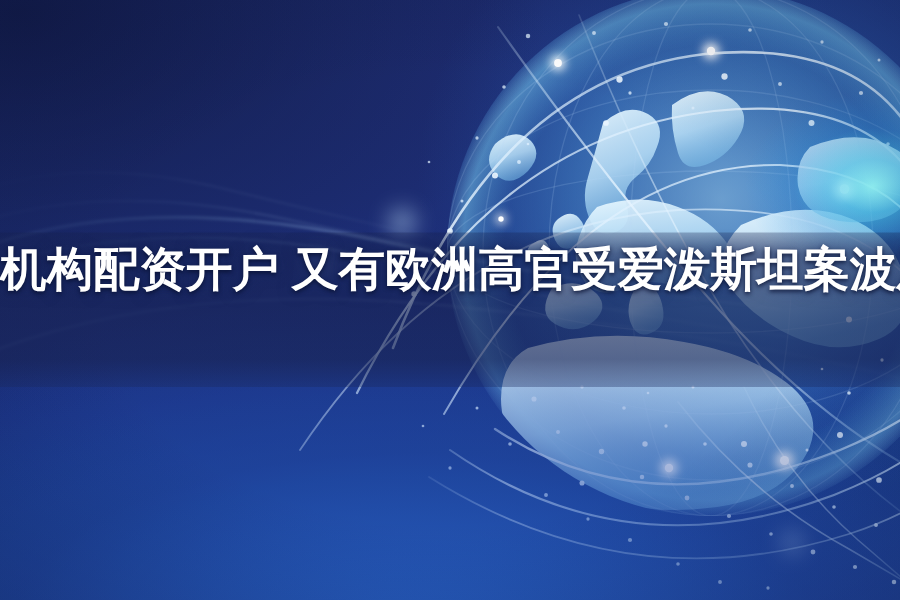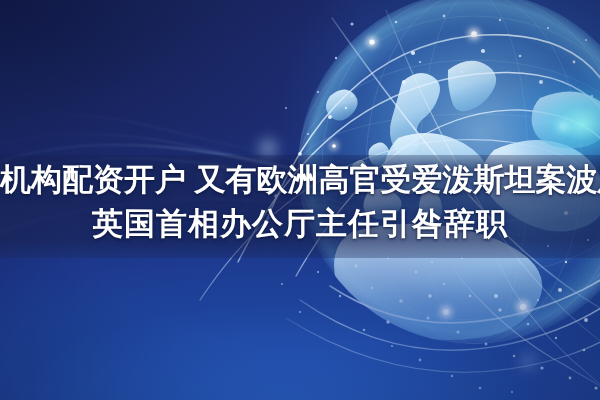--- a/index.html
+++ b/index.html
@@ -308,16 +308,15 @@
 
   <div class="layer" id="cyan-flare"></div>
   <div class="layer" id="topleft-dark"></div>
   <div class="layer" id="bottom-glow"></div>
   <div class="layer" id="vignette"></div>
 
   <div id="text-band"></div>
 
   <div id="headline">
     <span class="line" id="line-1">机构配资开户 又有欧洲高官受爱泼斯坦案波及！</span>
-    <span class="line" id="line-2">英国首相办公厅主任引咎辞职</span>
   </div>
 
 </div>
 
 </body></html>

